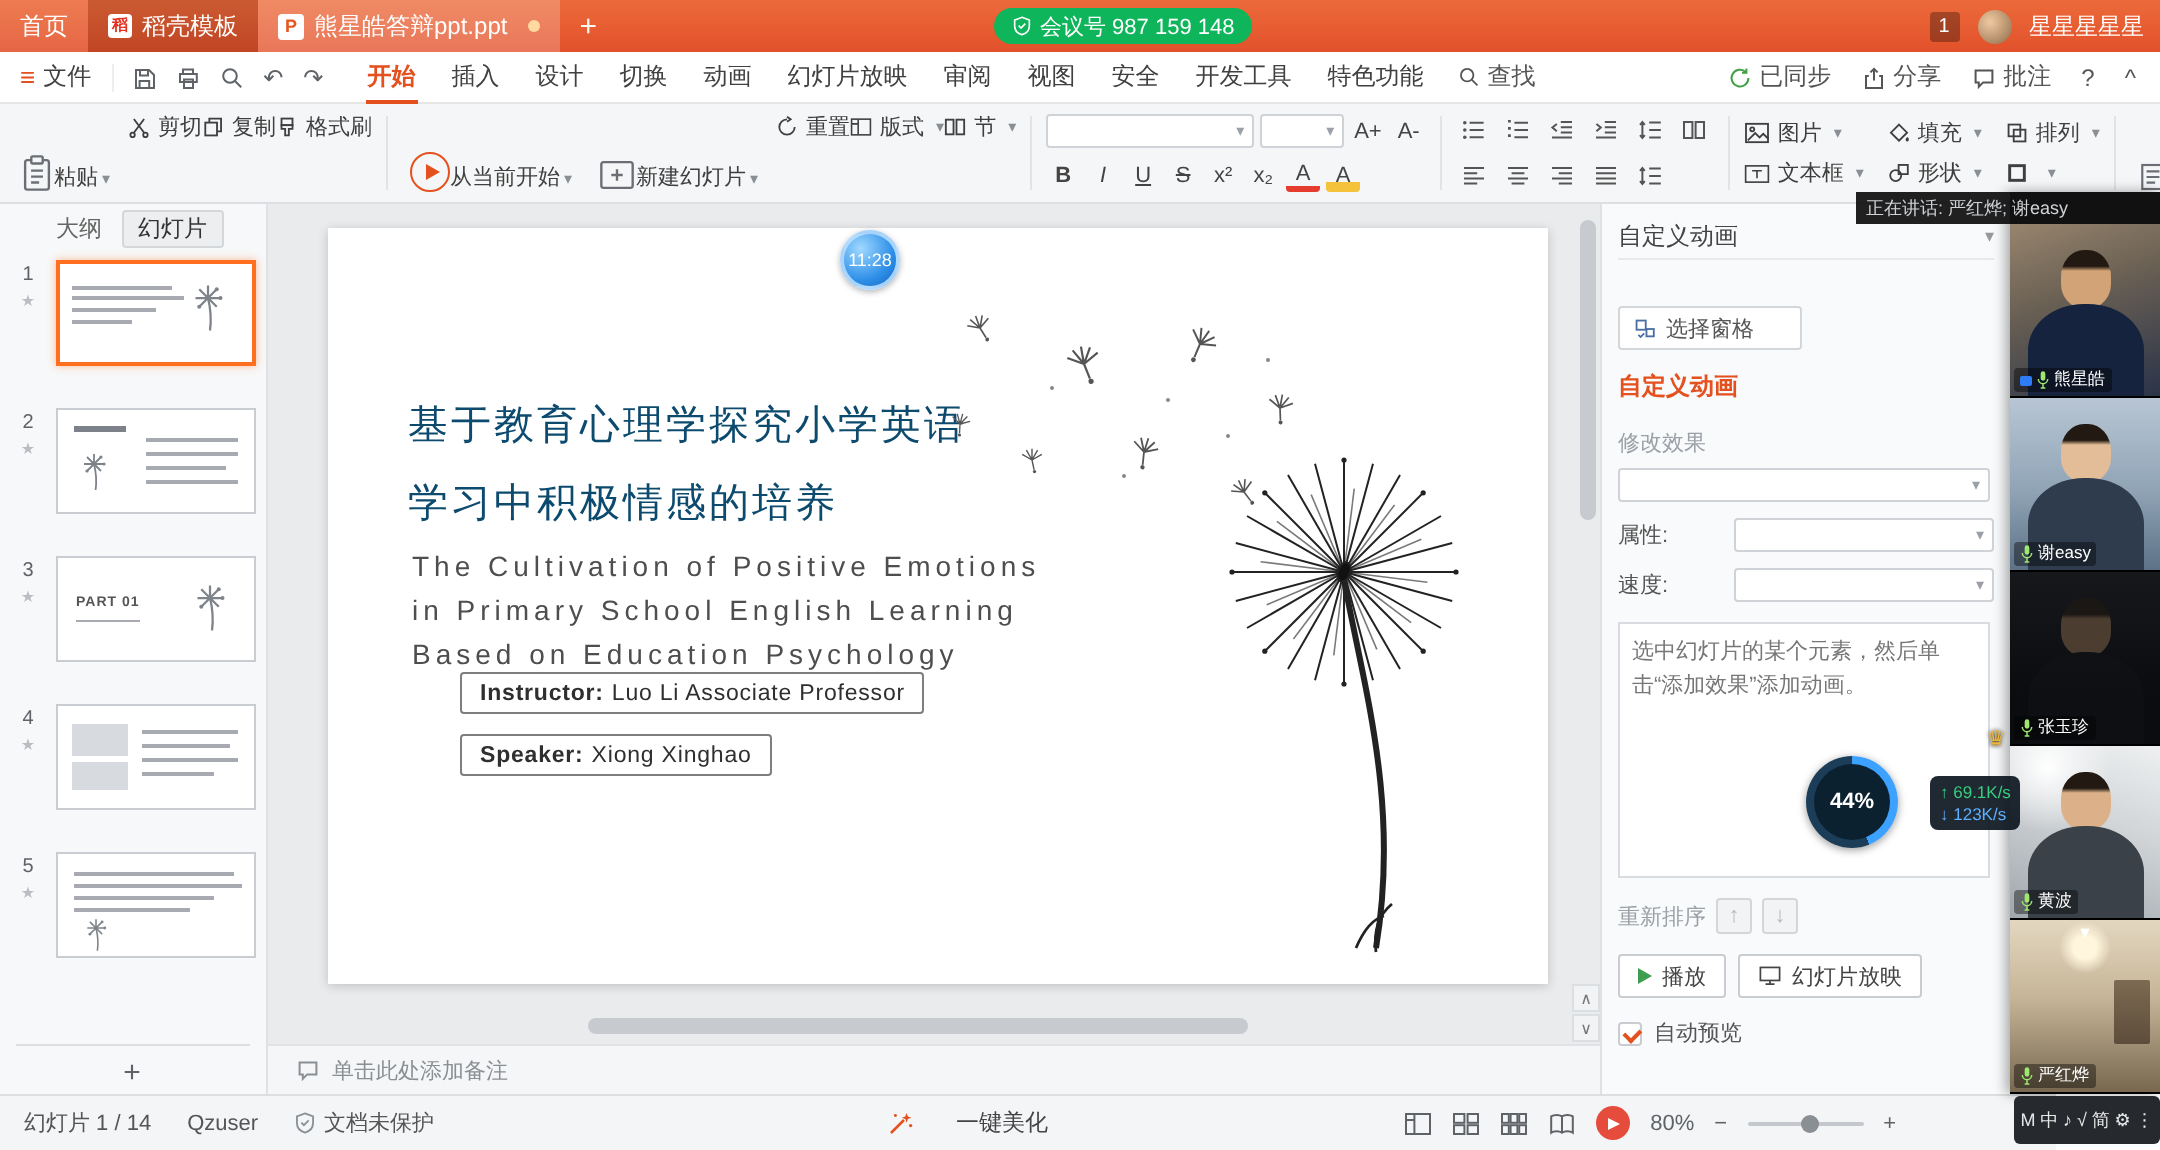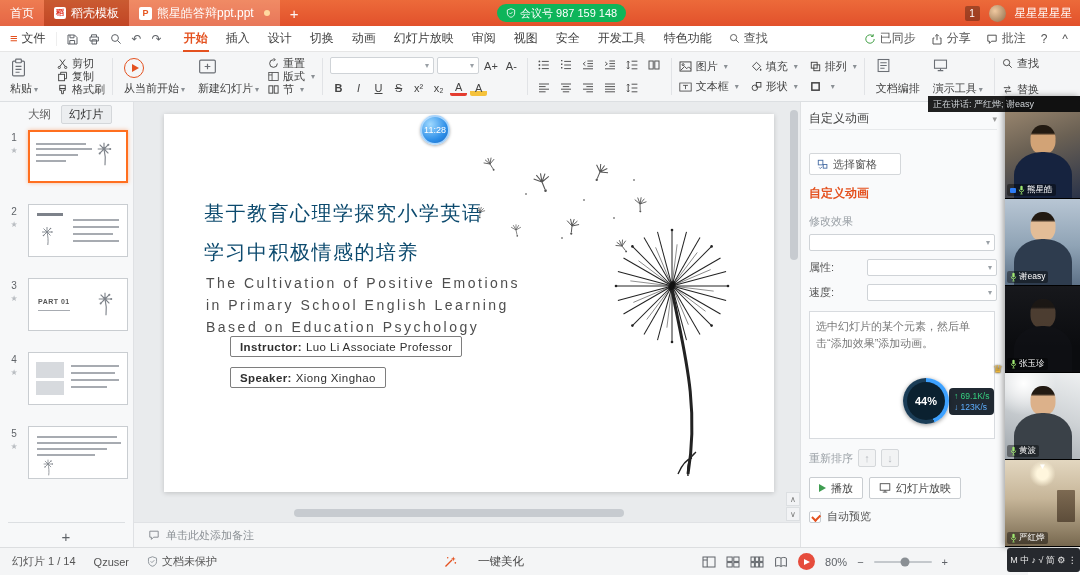--- a/index.html
+++ b/index.html
@@ -33,23 +33,23 @@
 .mb-tab{padding:0 9px;height:26px;line-height:24px;position:relative;white-space:nowrap}
 .mb-tab.active{color:#e4511f;font-weight:bold}
 .mb-tab.active::after{content:"";position:absolute;left:8px;right:8px;bottom:0;height:2px;background:#e4511f}
 .mb-find{display:flex;align-items:center;gap:4px;margin-left:8px;color:#555}
 .mb-right{position:absolute;right:12px;display:flex;align-items:center;gap:15px;color:#555}
 .mb-item{display:flex;align-items:center;gap:4px}
 
 
 #ribbon{position:absolute;left:0;top:52px;width:1080px;height:50px;background:#f5f6f7;border-bottom:1px solid #dcdfe2;display:flex;align-items:stretch;padding:3px 6px;gap:5px;z-index:8}
 .vsep{width:1px;background:#e1e3e6;margin:3px 2px;flex:none}
-.rb-big{display:flex;flex-direction:column;align-items:flex-start;justify-content:space-between;padding:3px 4px 2px;border-radius:3px;min-width:46px;flex:none}
+.rb-big{display:flex;flex-direction:row;align-items:flex-end;justify-content:space-between;padding:3px 4px 2px;border-radius:3px;min-width:46px;flex:none}
 .rb-big .lbl{font-size:11px;color:#3f3f3f;white-space:nowrap}
-.rb-col{display:flex;flex-direction:column;justify-content:space-between;padding:2px 0;flex:none}
+.rb-col{display:flex;justify-content:space-between;padding:2px 0;flex:none}
 .rb-mini{display:flex;align-items:center;gap:4px;font-size:11px;color:#3f3f3f;height:13px;white-space:nowrap}
 .dd::after{content:"▾";font-size:8px;color:#8a8f94;margin-left:2px}
 .play-ring{width:20px;height:20px;border-radius:50%;border:1.6px solid #e4511f;display:flex;align-items:center;justify-content:center}
 .play-ring::before{content:"";border-left:7px solid #e4511f;border-top:4px solid transparent;border-bottom:4px solid transparent;margin-left:2px}
 .rb-font{display:flex;flex-direction:column;justify-content:space-between;padding:2px 0;flex:none}
 .frow{display:flex;align-items:center;gap:3px}
 .combo{background:#fff;border:1px solid #cfd3d7;border-radius:2px;height:17px;display:flex;align-items:center;padding:0 4px;color:#777;font-size:11px;position:relative}
 .combo::after{content:"▾";font-size:8px;color:#9aa0a6;margin-left:auto}
 .fbtn{min-width:17px;height:16px;display:flex;align-items:center;justify-content:center;font-size:11px;color:#444;border-radius:2px;padding:0 2px}
 .fbtn.b{font-weight:bold}.fbtn.i{font-style:italic}.fbtn.u{text-decoration:underline}.fbtn.s{text-decoration:line-through}
@@ -133,21 +133,21 @@
 .v2{--skin:#e3bd97;--shirt:#2e3c4e}
 .v3{--skin:#7d6148;--shirt:#121318;opacity:.55}
 .v4{--skin:#dcb18a;--shirt:#3a4148}
 .shelf{position:absolute;right:5px;top:30px;width:18px;height:32px;background:linear-gradient(#7d6a52,#5d4d3a);border-radius:1px}
 .v-collapse{position:absolute;left:50%;top:2px;transform:translateX(-50%);color:#fff;font-size:8px}
 .v-collapse::before{content:"▼"}
 .vlabel{position:absolute;left:2px;bottom:2px;display:flex;align-items:center;gap:2px;background:rgba(0,0,0,.4);padding:0 3px;height:12px;border-radius:2px;font-size:8.5px;color:#fff;white-space:nowrap}
 .castdot{width:6px;height:5px;border-radius:1px;background:#2f7df6}
 .micsvg{color:#9fe870}
 
-#net{position:absolute;left:903px;top:378px;display:flex;align-items:center;gap:0;z-index:42}
+#net{position:absolute;left:903px;top:378px;display:flex;align-items:center;gap:16px;z-index:42}
 .net-circle{position:relative;width:46px;height:46px;border-radius:50%;background:conic-gradient(#3da1ff 0 158deg,#1b3d57 158deg 360deg);display:flex;align-items:center;justify-content:center;box-shadow:0 1px 4px rgba(0,0,0,.4)}
 .net-circle::before{content:"";position:absolute;inset:4px;border-radius:50%;background:#0b2130}
 .net-circle span{position:relative;font-size:11px;font-weight:bold;color:#fff}
 .net-stats{background:rgba(8,18,28,.9);border-radius:4px;padding:3px 5px;display:flex;flex-direction:column;gap:1px;font-size:8.5px;white-space:nowrap}
 .net-up{color:#35d07f}.net-dn{color:#5fb0ff}
 .reaction{position:absolute;left:993px;top:363px;font-size:11px;color:#edb73a;z-index:42;text-shadow:0 0 2px #000}
 .reaction::before{content:"♛"}
 
 
 #statusbar{position:absolute;left:0;top:547px;width:1028px;height:28px;background:#f4f5f6;border-top:1px solid #dcdee0;display:flex;align-items:center;font-size:11px;color:#555;z-index:4}

